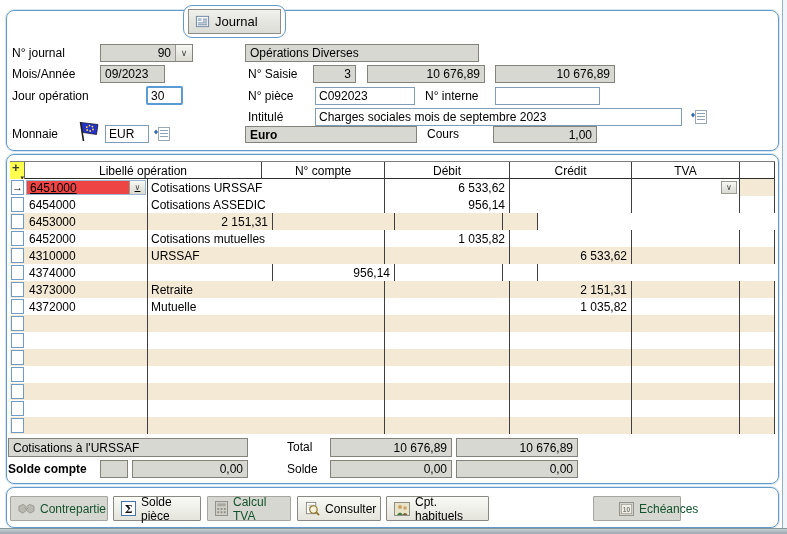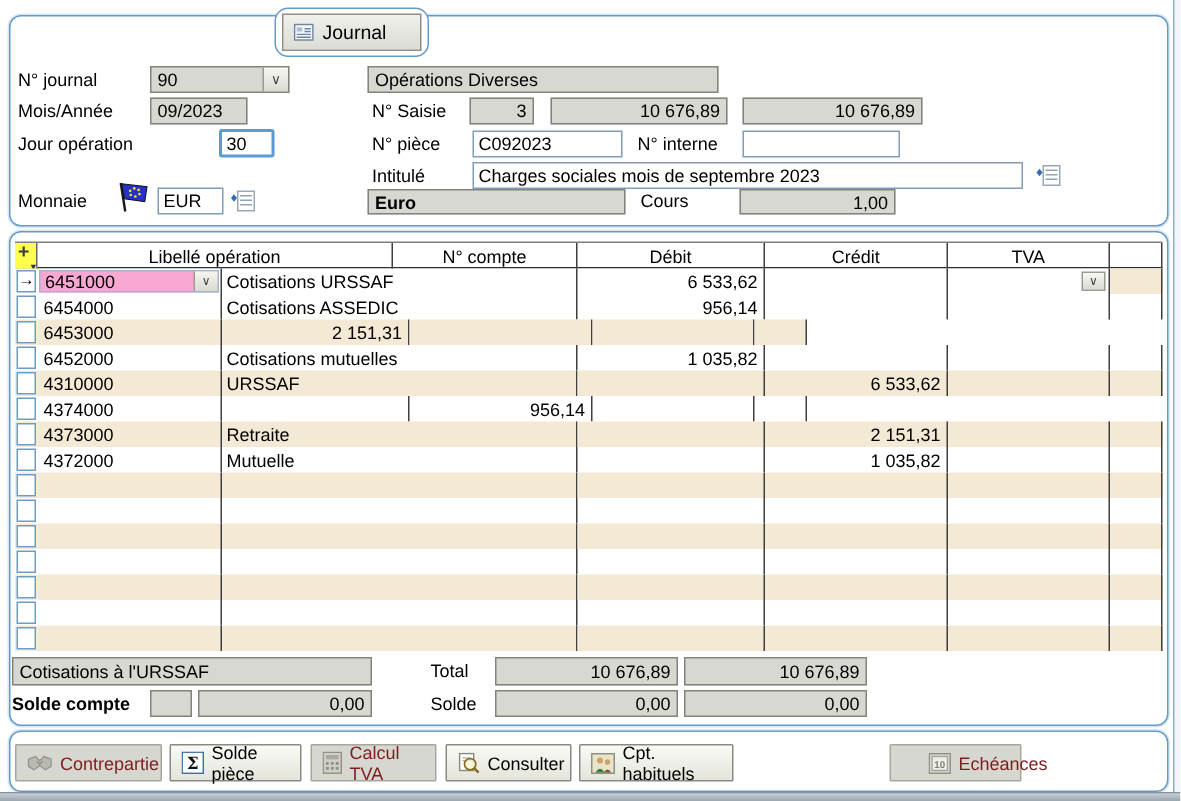--- a/index.html
+++ b/index.html
@@ -25,21 +25,21 @@
   }
   .gbox.num { justify-content:flex-end; }
   
   .winput {
     position:absolute; background:#fff; border:1px solid #7f9db9;
     height:18px; padding:0 3px; font:inherit;
   }
   .focused { border:2px solid #5b9bd5; border-radius:2px; height:19px; }
   
   .combo { padding:0; }
-  .combo-val { flex:1; padding:0 4px; }
+  .combo-val { flex:1; padding:0 4px;text-align:right; }
   .combo-btn {
     width:17px; align-self:stretch; display:flex; align-items:center; justify-content:center;
     background:linear-gradient(#f7f7f3,#dadad2); border-left:1px solid #9a9a92;
     font-size:9px; color:#444; cursor:default;
   }
   
   .cap {
     position:absolute; left:183px; top:5px; width:103px; height:33px;
     background:#fff; border:1px solid #649ac8; border-radius:9px;
     display:flex; align-items:center; justify-content:center;
@@ -72,42 +72,42 @@
     display:flex; align-items:center; justify-content:center;
   }
   .cur-arrow { font-weight:bold; font-size:11px; line-height:11px; }
   .add-cell {
     width:15px; height:17px; background:#ffff4d; border-right:1px solid #6a6a6a;
     position:relative; cursor:default;
   }
   .add-plus { position:absolute; top:-2px; left:2px; font-weight:bold; font-size:13px; color:#3a3a3a; }
   .add-caret { position:absolute; bottom:-3px; right:0px; font-size:7px; color:#3a3a3a; }
   .cell-combo {
-    flex:1; height:15px; margin:12px 1px; background:#f9a8d4; border:1px solid #9eb6ce;
-    display:flex; align-items:center;
+    flex:1; height:15px; margin:12px 1px; background:#ef4444; border:1px solid #9eb6ce;
+    display:flex; align-items:center;text-decoration:underline;
   }
   .cell-combo .ccv { flex:1; padding:0 3px; }
   .cell-combo .combo-btn, .mini-combo-btn {
     width:16px; height:13px; font-size:8px;
   }
   .mini-combo-btn {
     display:flex; align-items:center; justify-content:center;
     background:linear-gradient(#f7f7f3,#dadad2); border:1px solid #9a9a92;
     color:#444; margin-right:2px;
   }
   
   .fbox { height:19px; }
   .bold { font-weight:bold; }
   
   .tbtn {
     position:absolute; top:496px; height:25px; display:flex; align-items:center;
     gap:5px; padding:0 7px; font-size:12px; border-radius:1px;
   }
   .tbtn.on { background:linear-gradient(#fafaf6,#e4e4dc); border:1px solid #898981; color:#000; cursor:pointer; }
-  .tbtn.off { background:#d7d7d1; border:1px solid #a6a69e; color:#7f1d1d; }
+  .tbtn.off { background:#d7d7d1; border:1px solid #a6a69e; color:#14532d; }
   .icon { display:inline-flex; flex:none; }
   .win-right {
     position:absolute; top:0; right:0; width:5px; height:528px;
     background:#f2f6fa; border-left:1px solid #8fb0c9;
   }
   .win-bottom {
     position:absolute; left:0; top:528px; width:787px; height:6px;
     background:linear-gradient(#c6cfd4,#9aa7ae); border-top:1px solid #86949c;
   }
 </style>

